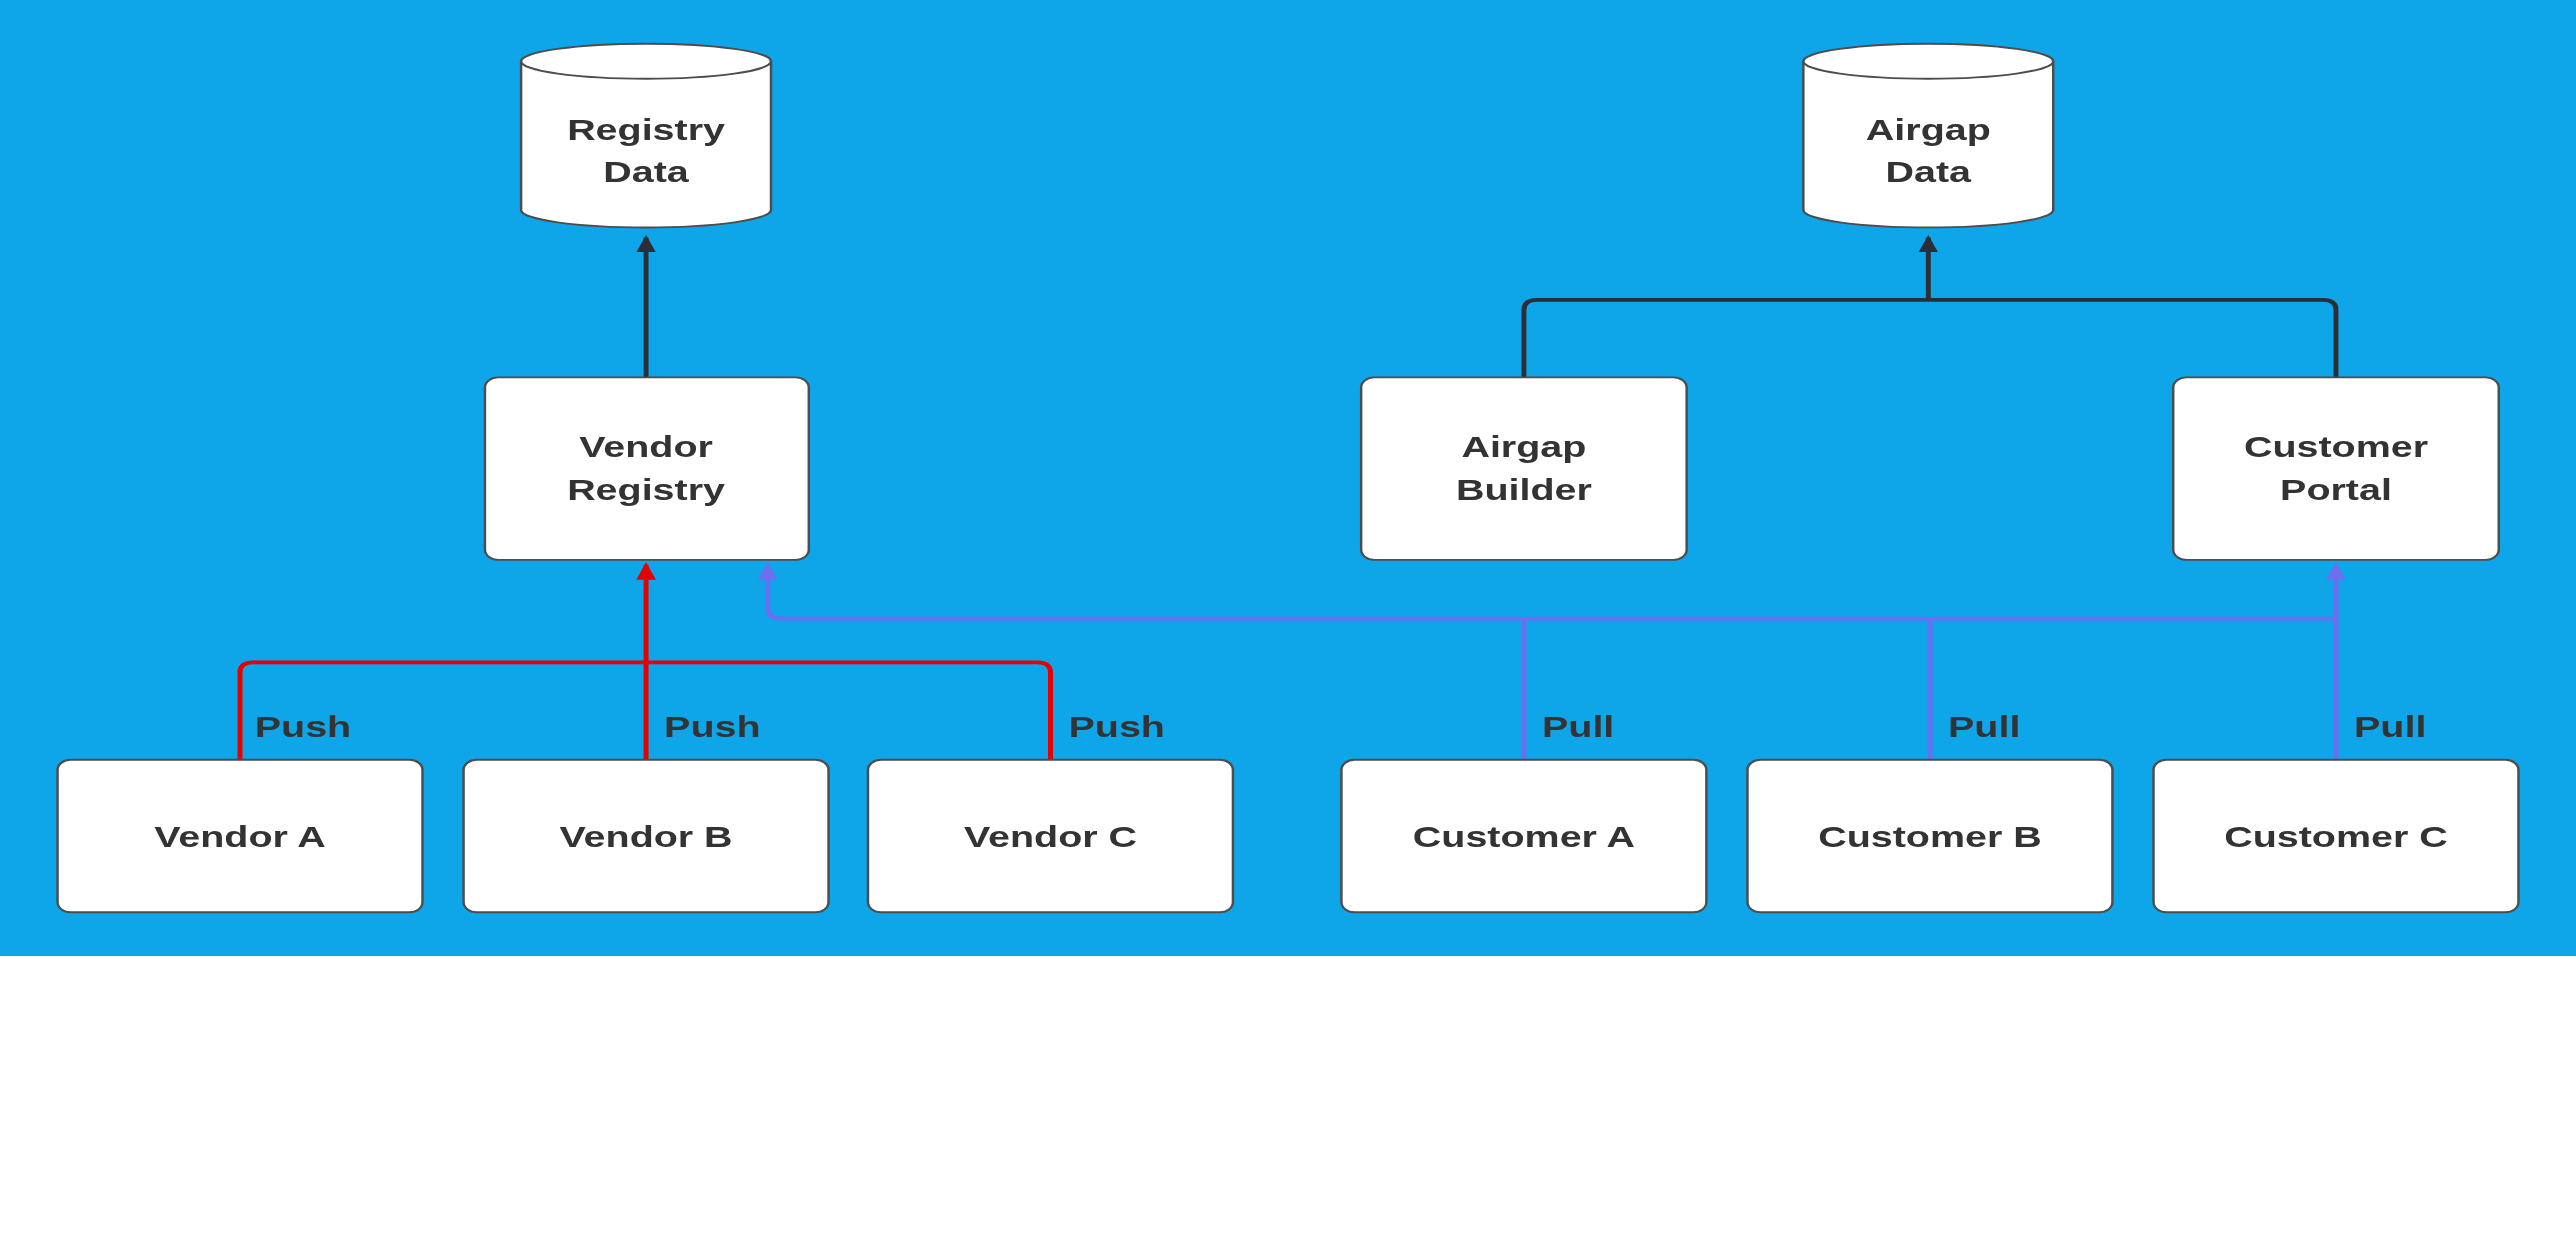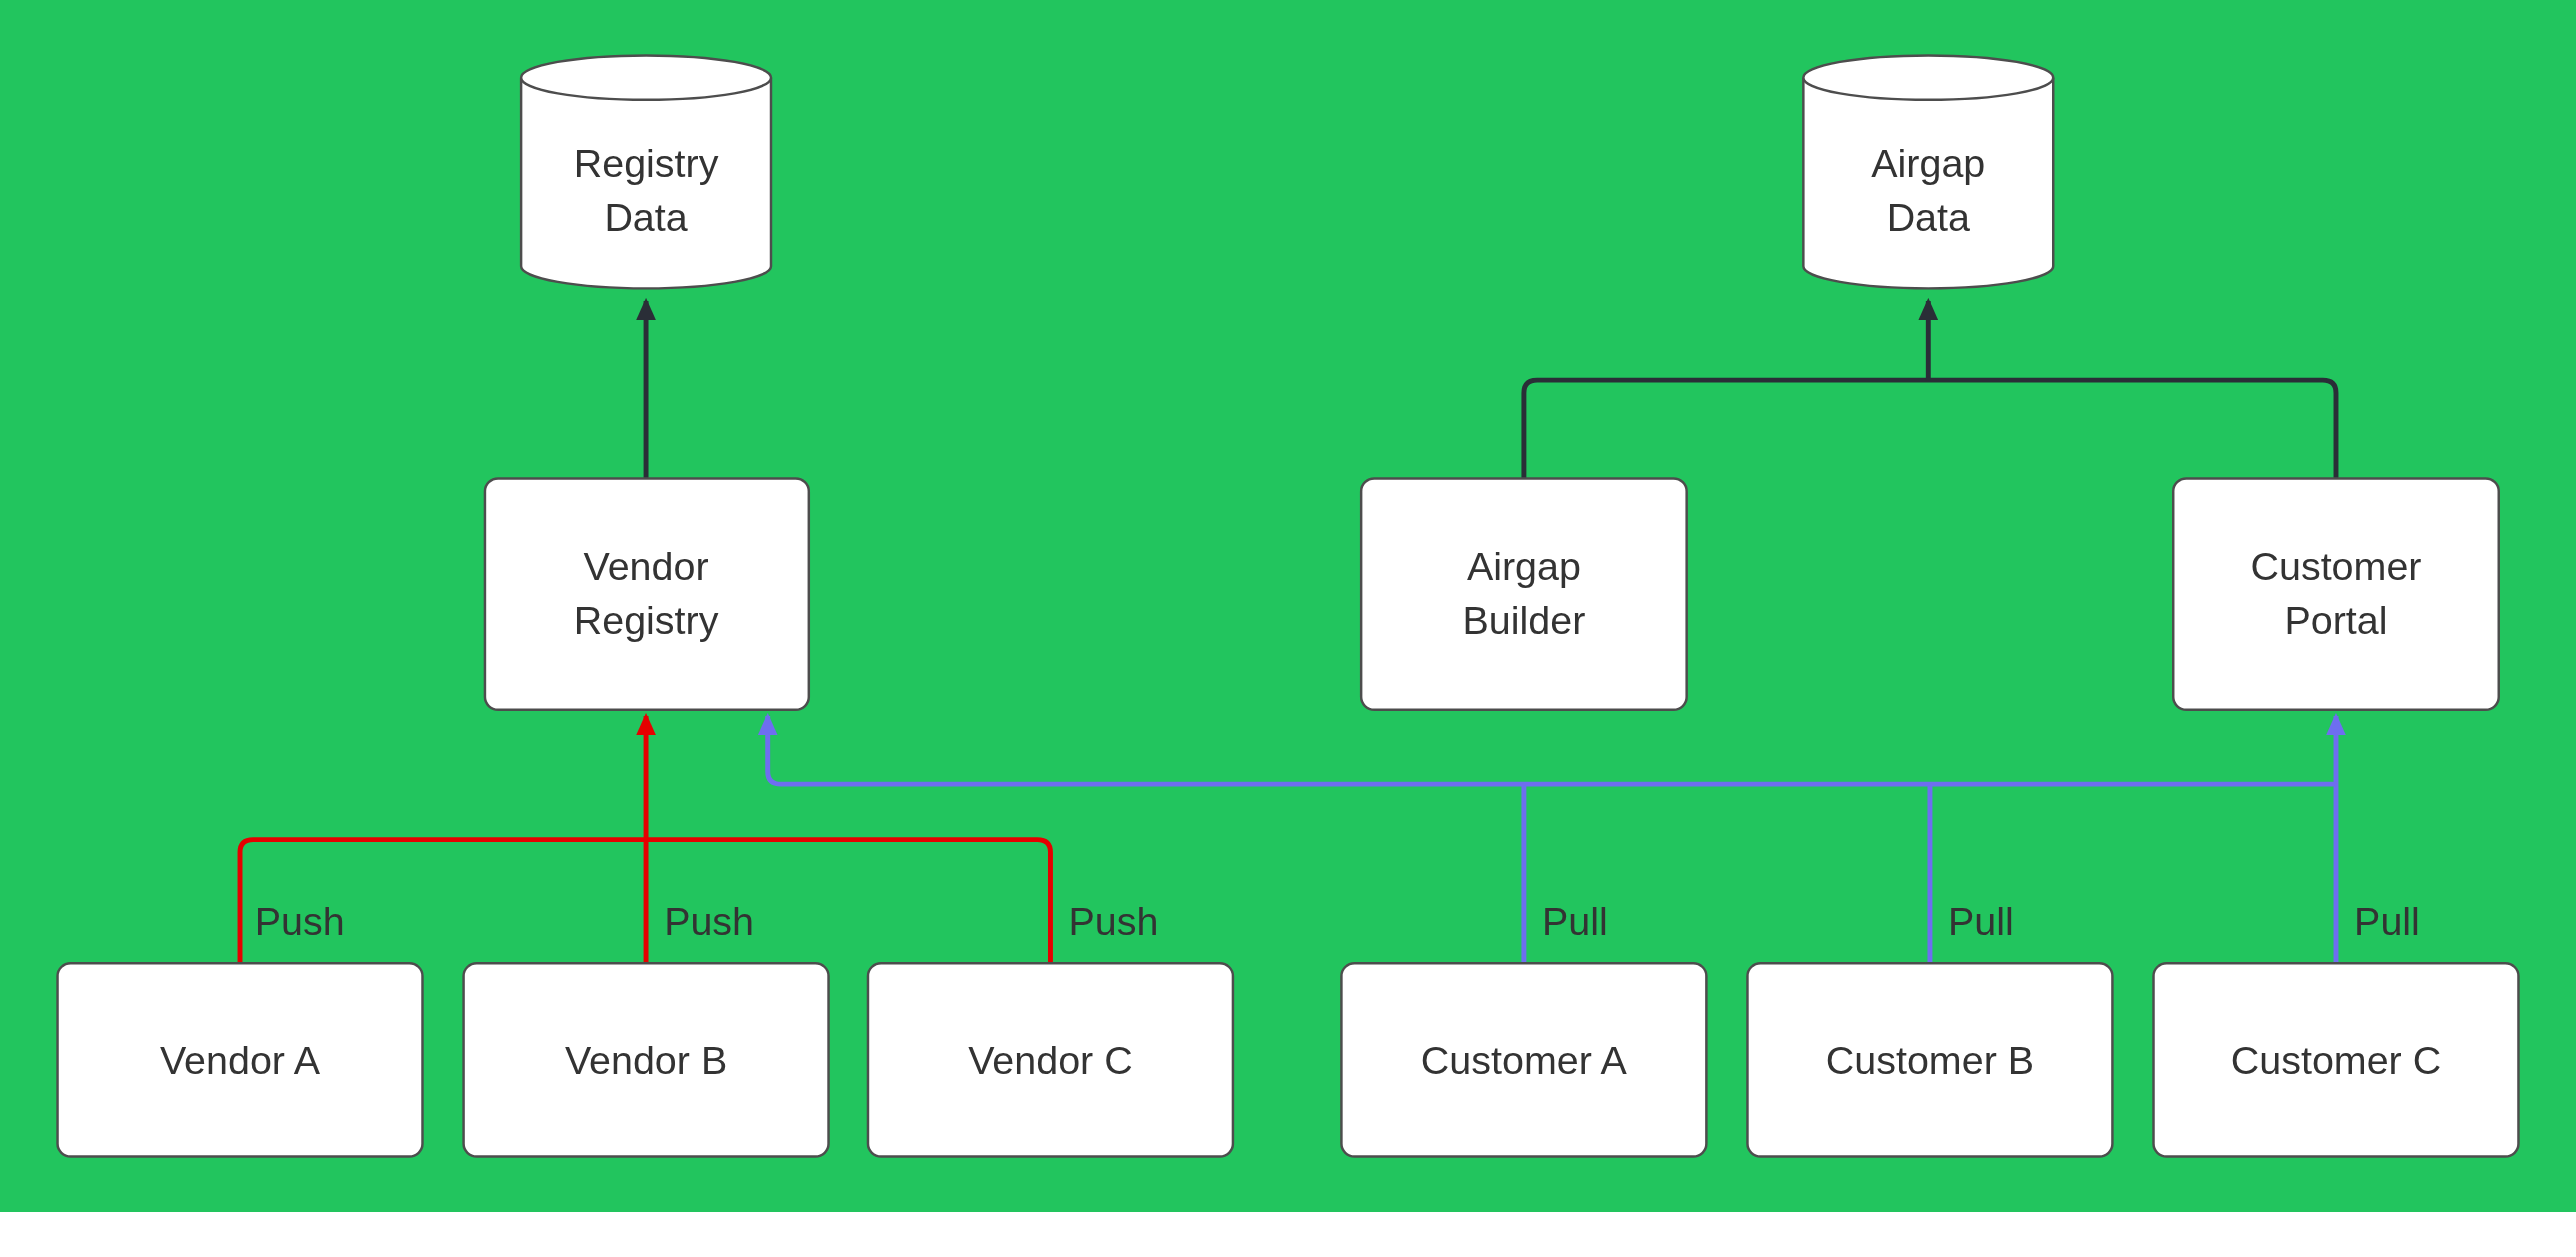--- a/index.html
+++ b/index.html
@@ -3,23 +3,24 @@
 <meta charset="utf-8">
 <style>
   html, body {
     margin: 0;
     padding: 0;
     background: #ffffff;
   }
   .canvas {
     position: relative;
     width: 2576px;
-    height: 1212px;
-    background: #22c55e;
+    height: 956px;
+    background: #0ea5e9;
     overflow: hidden;
+    font-weight: bold;
   }
   svg.diagram {
     position: absolute;
     inset: 0;
     width: 100%;
     height: 100%;
     font-family: "Liberation Sans", sans-serif;
   }
   .node-shape {
     fill: #ffffff;

